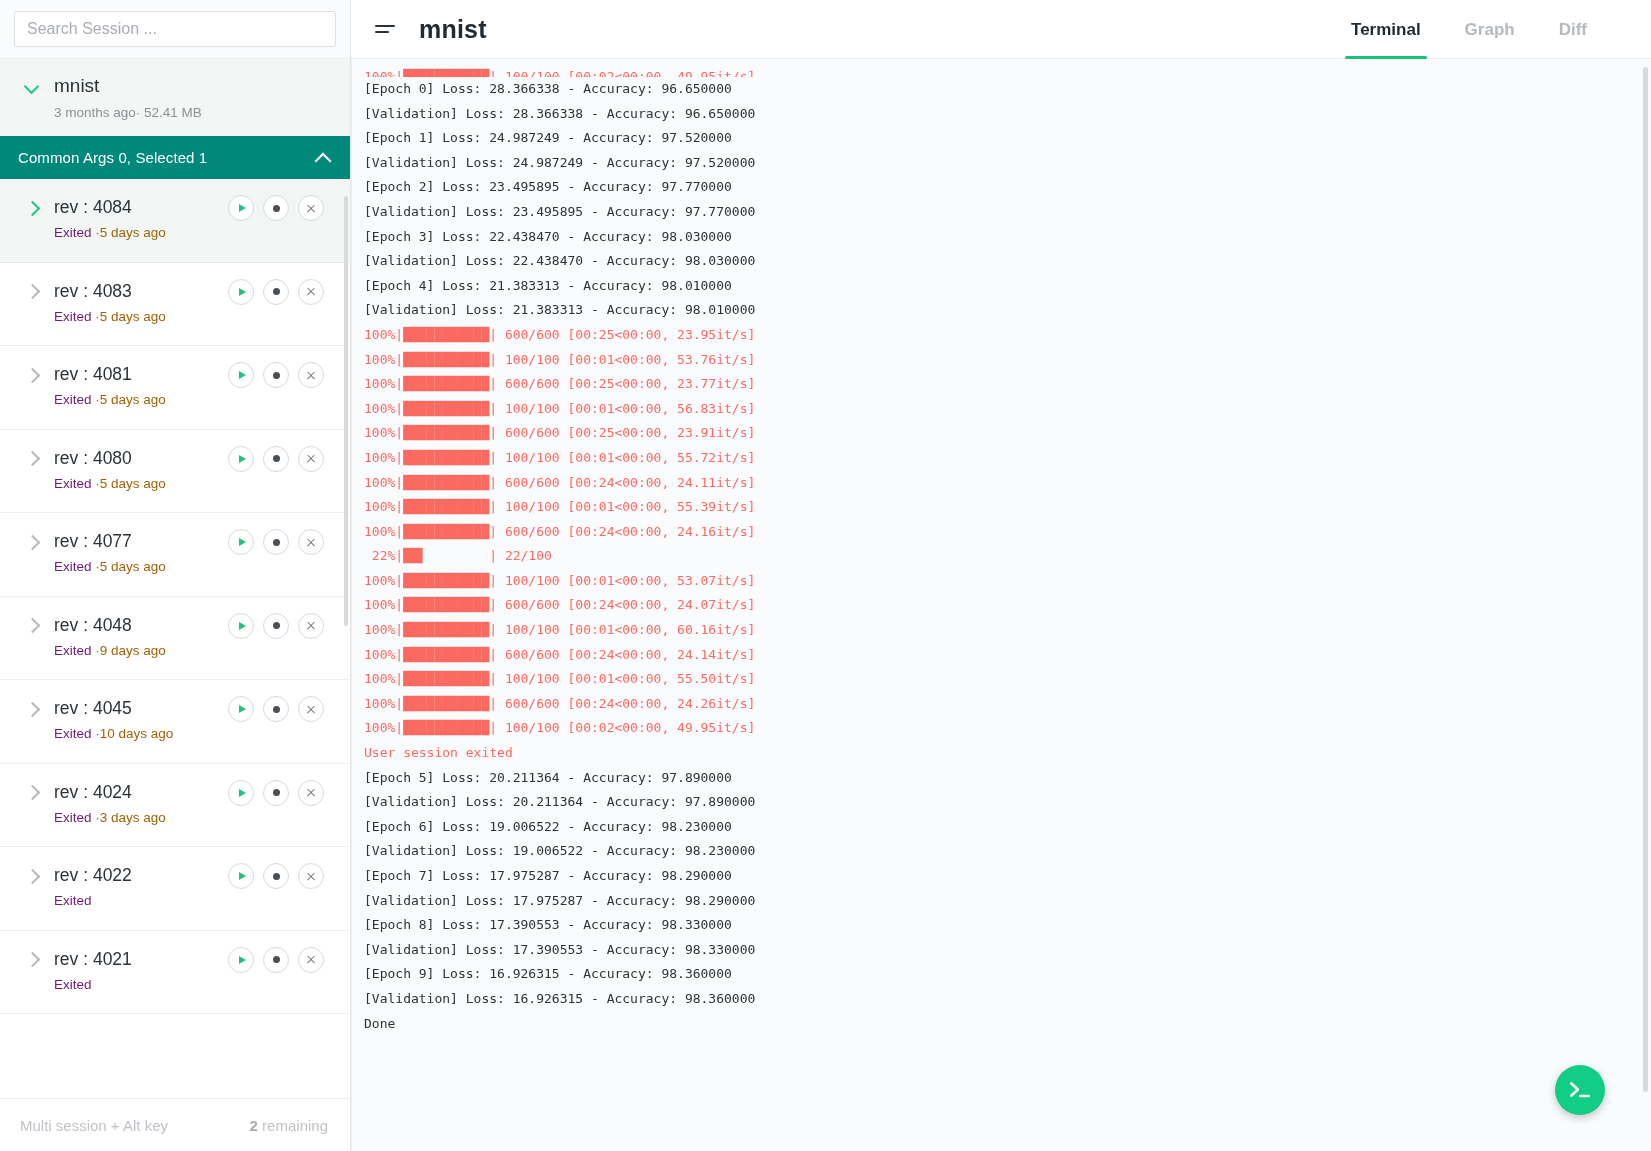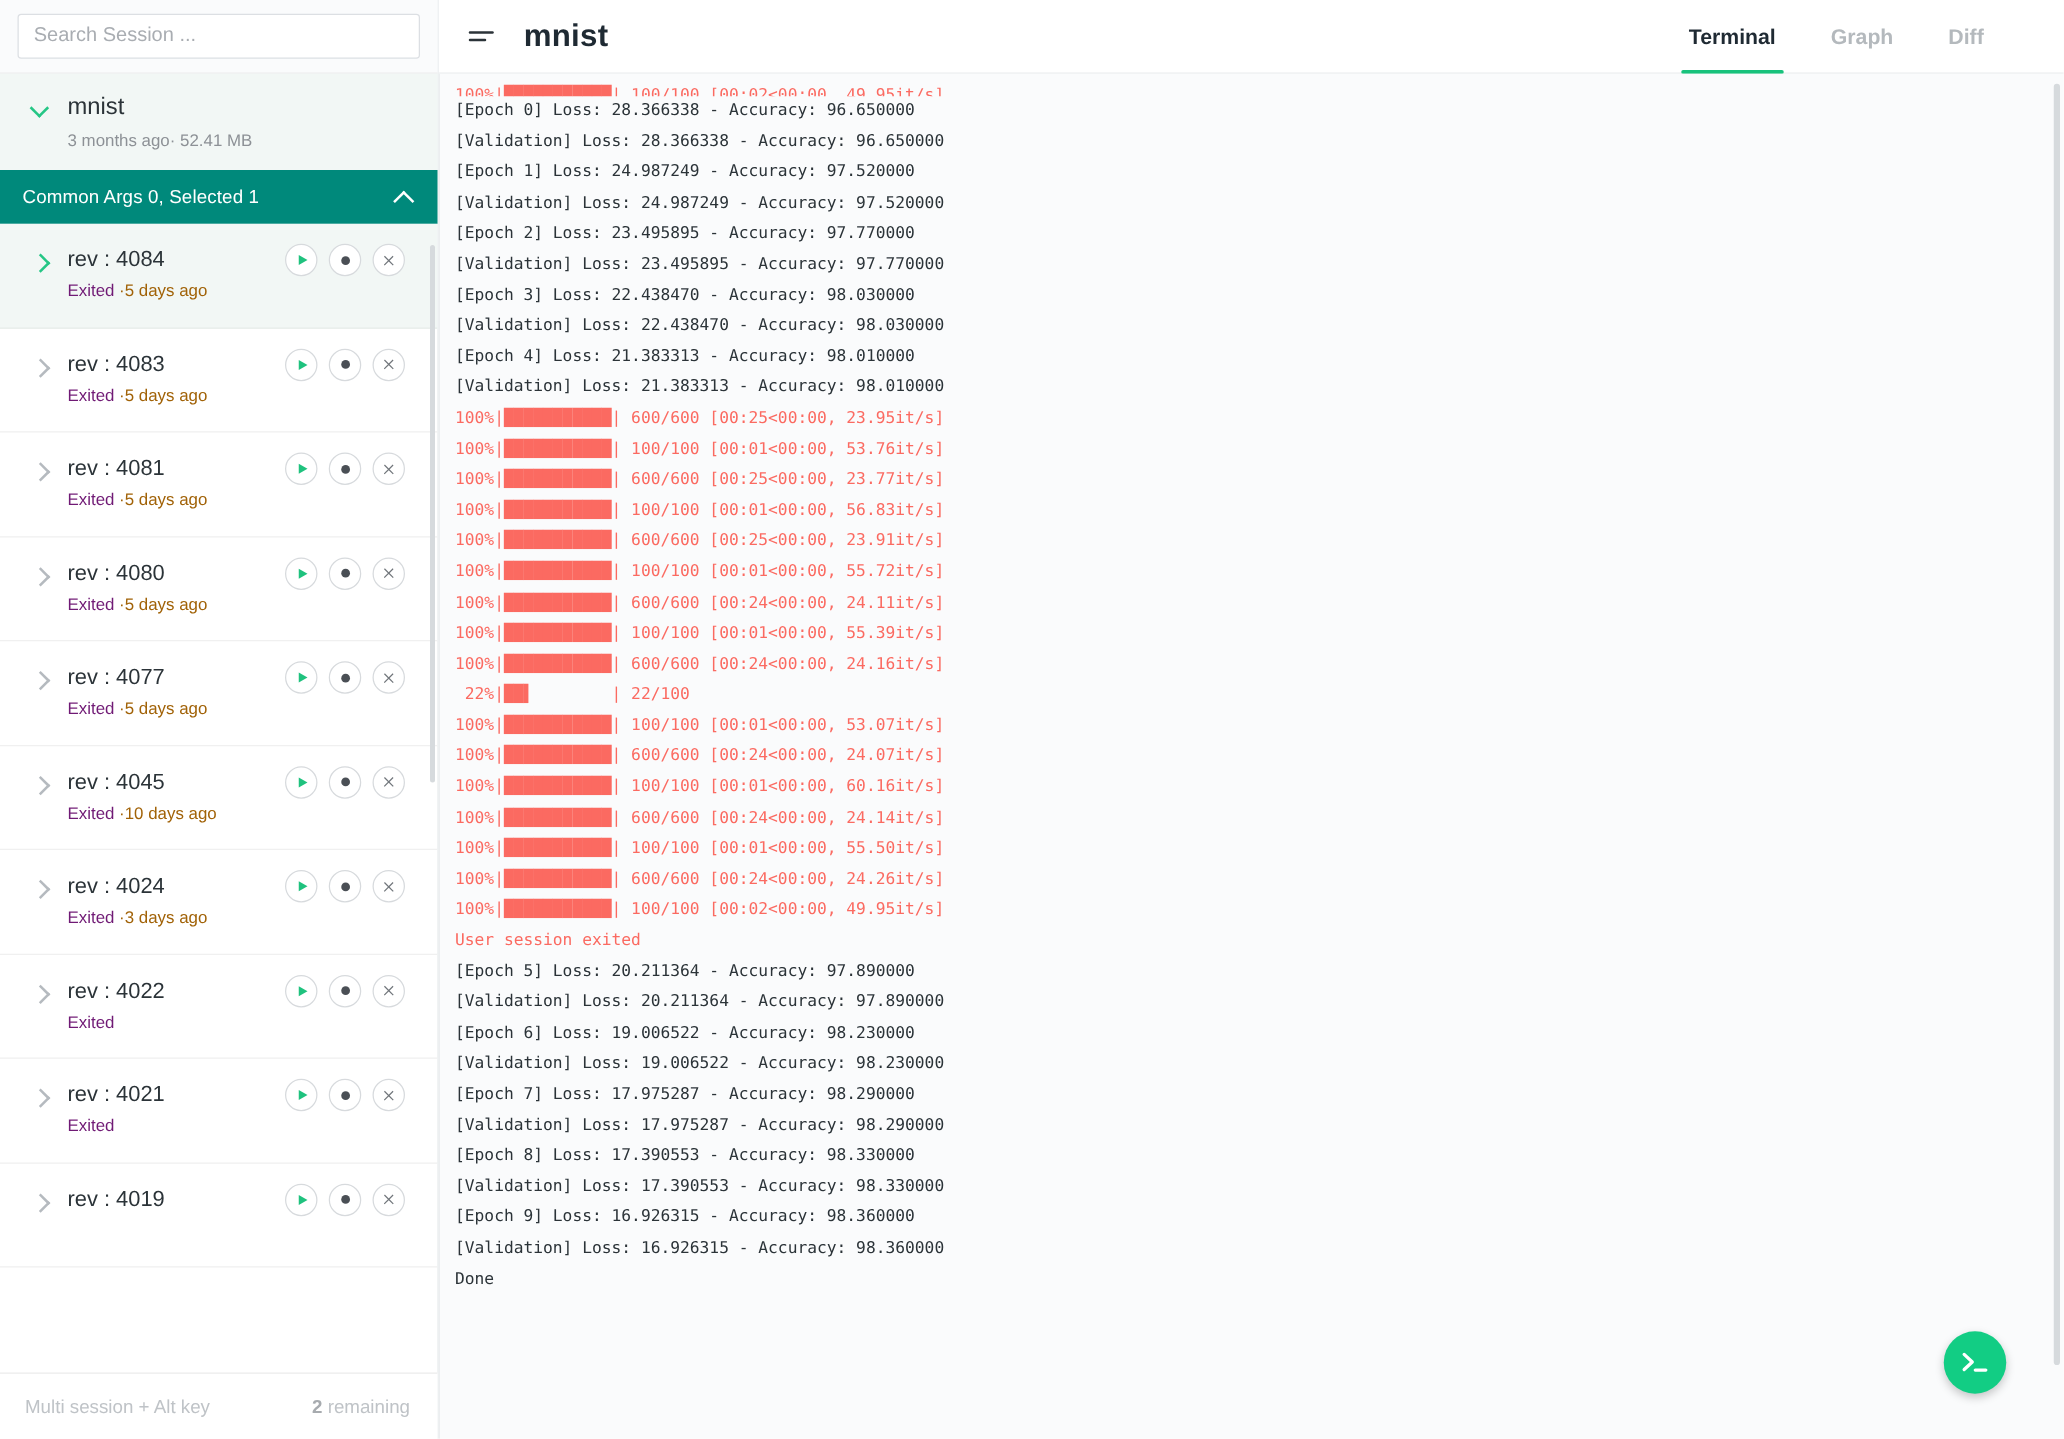--- a/index.html
+++ b/index.html
@@ -77,21 +77,21 @@
   }
 
   .rev-list { flex: 1 1 auto; overflow: hidden; position: relative; }
   .rev-item {
     height: 83.5px;
     padding: 18px 20px 0 24px;
     border-bottom: 1px solid #f0f0f0;
     position: relative;
   }
   .rev-item.selected { background: #f2f7f5; border-bottom-color: #e6ece9; }
-  .rev-top { display: flex; align-items: flex-end; }
+  .rev-top { display: flex; align-items: center; }
   .chev-right { width: 16px; height: 16px; margin-right: 14px; position: relative; flex: 0 0 auto; }
   .chev-right::before {
     content: ""; position: absolute; left: 3px; top: 3px;
     width: 9px; height: 9px;
     border-right: 2px solid #b5babf; border-top: 2px solid #b5babf;
     transform: rotate(45deg);
   }
   .rev-item.selected .chev-right::before { border-color: #25c685; }
   .rev-title { font-size: 17.5px; color: #2b3338; }
   .rev-sub { margin-top: 7px; padding-left: 30px; font-size: 13.5px; }
@@ -339,20 +339,38 @@
               <span class="ico-dot"></span>
             </span>
             <span class="act-btn">
               <span class="ico-x"></span>
             </span>
           </div>
         </div>
         <div class="rev-item">
           <div class="rev-top">
             <span class="chev-right"></span>
+            <span class="rev-title">rev : 4048</span>
+          </div>
+          <div class="rev-sub"><span class="rev-status">Exited</span><span class="rev-ago"> ·9 days ago</span></div>
+          <div class="rev-actions">
+            <span class="act-btn">
+              <span class="ico-play"></span>
+            </span>
+            <span class="act-btn">
+              <span class="ico-dot"></span>
+            </span>
+            <span class="act-btn">
+              <span class="ico-x"></span>
+            </span>
+          </div>
+        </div>
+        <div class="rev-item">
+          <div class="rev-top">
+            <span class="chev-right"></span>
             <span class="rev-title">rev : 4045</span>
           </div>
           <div class="rev-sub"><span class="rev-status">Exited</span><span class="rev-ago"> ·10 days ago</span></div>
           <div class="rev-actions">
             <span class="act-btn">
               <span class="ico-play"></span>
             </span>
             <span class="act-btn">
               <span class="ico-dot"></span>
             </span>
@@ -396,38 +414,20 @@
               <span class="ico-x"></span>
             </span>
           </div>
         </div>
         <div class="rev-item">
           <div class="rev-top">
             <span class="chev-right"></span>
             <span class="rev-title">rev : 4021</span>
           </div>
           <div class="rev-sub"><span class="rev-status">Exited</span><span class="rev-ago"></span></div>
-          <div class="rev-actions">
-            <span class="act-btn">
-              <span class="ico-play"></span>
-            </span>
-            <span class="act-btn">
-              <span class="ico-dot"></span>
-            </span>
-            <span class="act-btn">
-              <span class="ico-x"></span>
-            </span>
-          </div>
-        </div>
-        <div class="rev-item">
-          <div class="rev-top">
-            <span class="chev-right"></span>
-            <span class="rev-title">rev : 4019</span>
-          </div>
-          <div class="rev-sub"><span class="rev-status"></span><span class="rev-ago"></span></div>
           <div class="rev-actions">
             <span class="act-btn">
               <span class="ico-play"></span>
             </span>
             <span class="act-btn">
               <span class="ico-dot"></span>
             </span>
             <span class="act-btn">
               <span class="ico-x"></span>
             </span>

